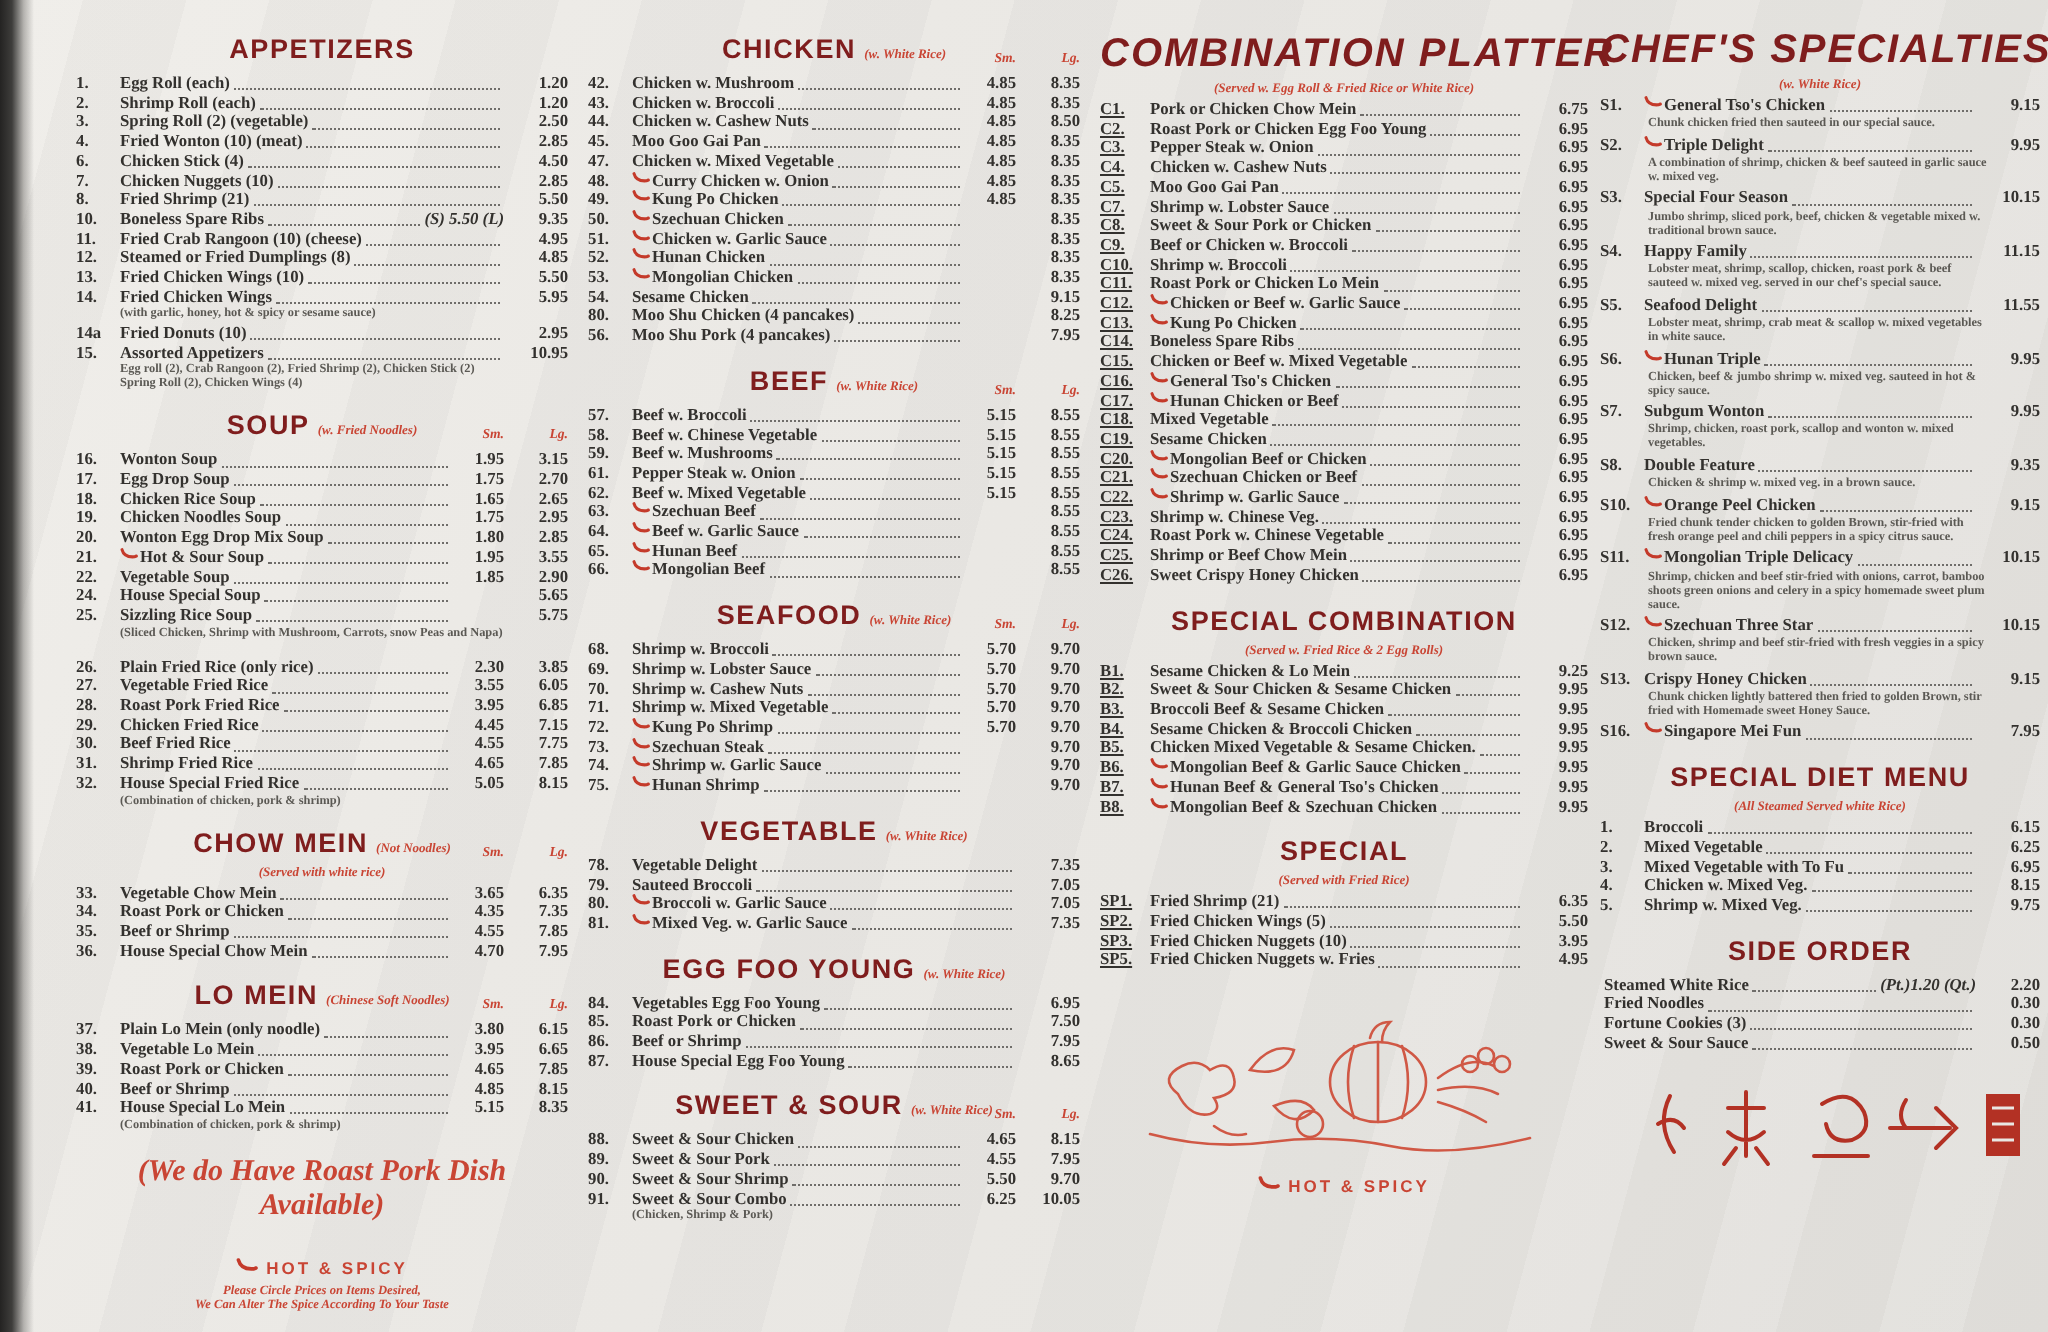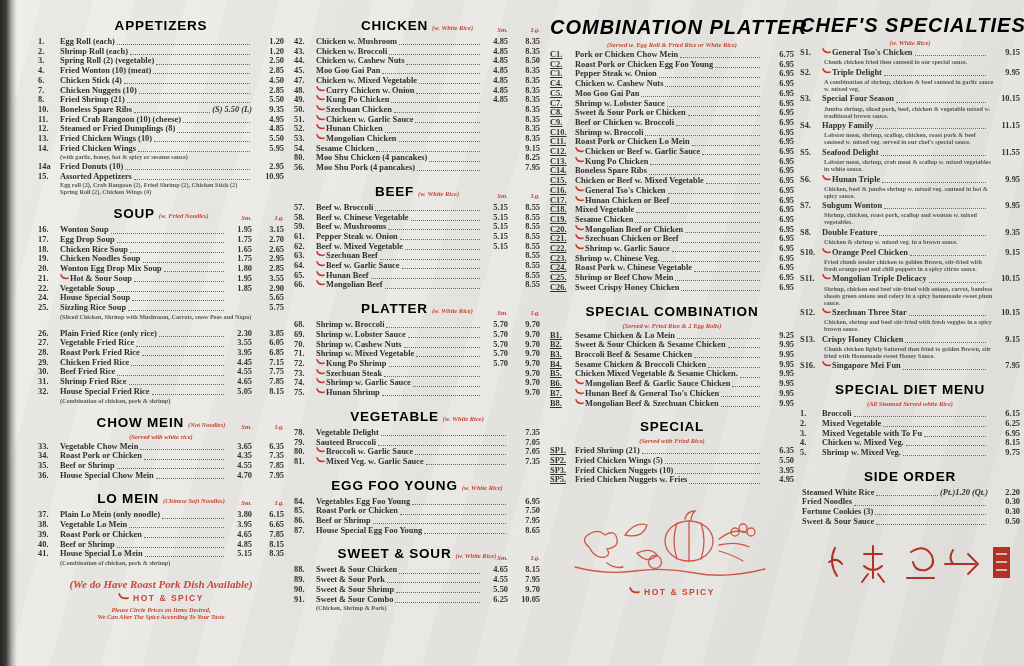--- a/index.html
+++ b/index.html
@@ -23,21 +23,21 @@
   .col{position:absolute;}
   .col1{left:38px;top:16px;width:246px;}
   .col2{left:294px;top:16px;width:246px;}
   .col3{left:550px;top:16px;width:244px;}
   .col4{left:800px;top:14px;width:220px;}
 
   .sec{margin-bottom:9px;}
   .sec-head{position:relative;text-align:center;margin-bottom:3px;white-space:nowrap;}
   .sec-title{
     font-family:"Liberation Sans", sans-serif;
-    font-weight:bold;font-size:13.5px;letter-spacing:0.8px;color:#000000;
+    font-weight:bold;font-size:13.5px;letter-spacing:0.8px;color:#7f1d1d;
   }
   .big .sec-title{font-size:20px;letter-spacing:1px;font-style:italic;}
   .sec-sub{font-size:6.5px;font-style:italic;font-weight:bold;color:#c94534;margin-left:4px;}
   .sec-sub2{text-align:center;font-size:6.5px;font-style:italic;font-weight:bold;color:#c94534;margin:-1px 0 2px 0;}
   .pricecols{position:absolute;right:0;bottom:1px;display:flex;font-size:6.8px;font-style:italic;font-weight:bold;color:#c94534;}
   .pc1{width:26px;text-align:right;display:inline-block;}
   .pc2{width:32px;text-align:right;display:inline-block;}
 
   .row{display:flex;align-items:flex-end;font-size:8.4px;font-weight:bold;color:#33312e;line-height:9.7px;}
   .num{width:22px;flex:none;}
@@ -45,21 +45,21 @@
   .chili{flex:none;width:10px;display:inline-block;}
   .nm{flex:none;white-space:nowrap;}
   .dots{flex:1;border-bottom:1.2px dotted #6f6d6a;margin:0 2px 1.5px 2px;min-width:5px;}
   .pre{flex:none;white-space:nowrap;font-style:italic;}
   .p1{flex:none;width:26px;text-align:right;}
   .p2{flex:none;width:32px;text-align:right;}
   .note{font-size:6.2px;color:#5b5954;font-weight:bold;line-height:7px;margin:0 30px 1.5px 22px;}
   .desc{font-size:6.2px;color:#5b5954;font-weight:bold;line-height:7px;margin:0.5px 26px 2.5px 24px;}
 
   .fnote-wrap{margin-top:12px;text-align:center;}
-  .fnote-main{font-size:11px;font-weight:bold;font-style:italic;color:#c94534;margin-bottom:3px;}
+  .fnote-main{font-size:15px;font-weight:bold;font-style:italic;color:#c94534;margin-bottom:17px;}
   .hs-line{display:flex;align-items:flex-end;justify-content:center;gap:4px;
     font-family:"Liberation Sans",sans-serif;font-weight:bold;font-size:8.5px;letter-spacing:1.5px;color:#c94534;margin-bottom:3px;}
   .fnote-small{font-size:6.3px;font-style:italic;font-weight:bold;color:#c94534;line-height:7.5px;}
 
   .veg-wrap{text-align:center;margin-top:14px;}
   .col3 .hs-line{margin-top:6px;}
   .calli-wrap{text-align:right;margin-top:16px;padding-right:4px;}
 </style>
 </head>
 <body>
@@ -572,21 +572,21 @@
         <span class="chili"><svg width="9" height="7" viewBox="0 0 9 7">
             <path d="M1 0.8 Q2 4.8 7.2 4.4 M7.2 4.4 L8.2 4" fill="none" stroke="#c43a2a" stroke-width="1.5" stroke-linecap="round"></path>
           </svg></span>
         <span class="nm">Mongolian Beef</span>
         <span class="dots"></span>
         <span class="p1"></span>
         <span class="p2">8.55</span>
       </div>
     </div>
   <div class="sec">
-      <div class="sec-head"><span class="sec-title">PLATTER</span><span class="sec-sub">(w. White Rice)</span><div class="pricecols">
+      <div class="sec-head"><span class="sec-title">SEAFOOD</span><span class="sec-sub">(w. White Rice)</span><div class="pricecols">
           <span class="pc1">Sm.</span>
           <span class="pc2">Lg.</span>
         </div></div>
       <div class="row">
         <span class="num">68.</span>
         <span class="nm">Shrimp w. Broccoli</span>
         <span class="dots"></span>
         <span class="p1">5.70</span>
         <span class="p2">9.70</span>
       </div>

